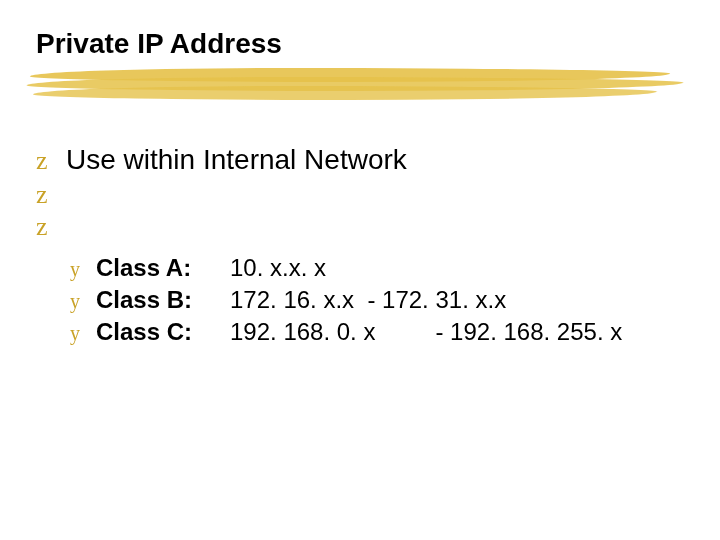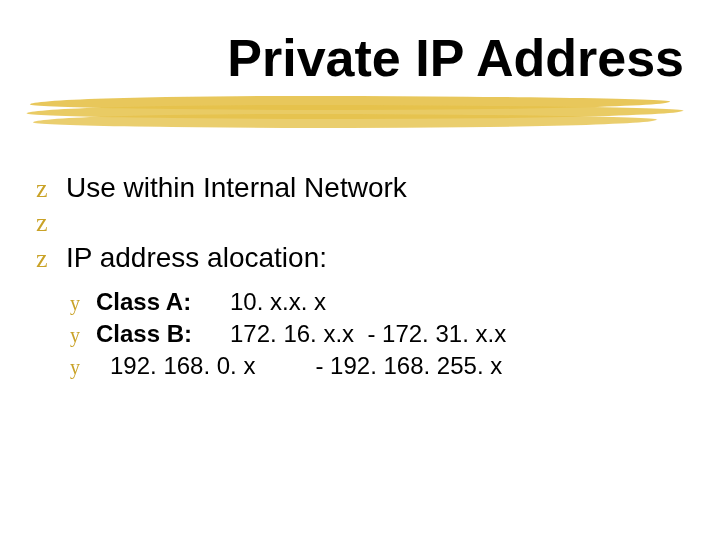--- a/index.html
+++ b/index.html
@@ -1,18 +1,18 @@
 <!DOCTYPE html>
 <html><head>
 <meta charset="utf-8">
 <style>
   * { margin: 0; padding: 0; box-sizing: border-box; }
   html, body { width: 720px; height: 540px; background: #fff; font-family: Verdana, Geneva, sans-serif; overflow: hidden; }
   .slide { position: relative; width: 720px; height: 540px; padding: 28px 36px; }
-  .title { font-family: Arial, Helvetica, sans-serif; font-size: 52px; font-weight: 900; color: #000; letter-spacing: 0px; text-align: right; }
+  .title { font-family: Arial, Helvetica, sans-serif; font-size: 28px; font-weight: 900; color: #000; letter-spacing: 0px; }
   .underline-wrap { position: relative; height: 40px; margin-top: 8px; }
   .brush {
     position: absolute;
     left: -6px;
     width: 640px;
     height: 14px;
     background: #e6c24a;
     border-radius: 40% 60% 50% 50% / 60% 40% 60% 40%;
     filter: blur(0.3px);
   }
@@ -46,35 +46,35 @@
 
     <div class="row">
       <span class="z-bullet">z</span>
       <span class="lvl1">Use within Internal Network</span>
     </div>
     <div class="row">
       <span class="z-bullet">z</span>
     </div>
     <div class="row">
       <span class="z-bullet">z</span>
-      <span class="lvl1">IP address alocation:</span>
     </div>
 
     <div class="sub">
       <div class="subrow">
         <span class="y-bullet">y</span>
         <span class="lvl2-label">Class A:</span>
         <span class="lvl2-val">10. x.x. x</span>
       </div>
       <div class="subrow">
         <span class="y-bullet">y</span>
         <span class="lvl2-label">Class B:</span>
         <span class="lvl2-val">172. 16. x.x  - 172. 31. x.x</span>
       </div>
       <div class="subrow">
         <span class="y-bullet">y</span>
+        <span class="lvl2-label">Class C:</span>
         <span class="lvl2-val">192. 168. 0. x         - 192. 168. 255. x</span>
       </div>
     </div>
 
   </div>
 
 </div>
 
 </body></html>

